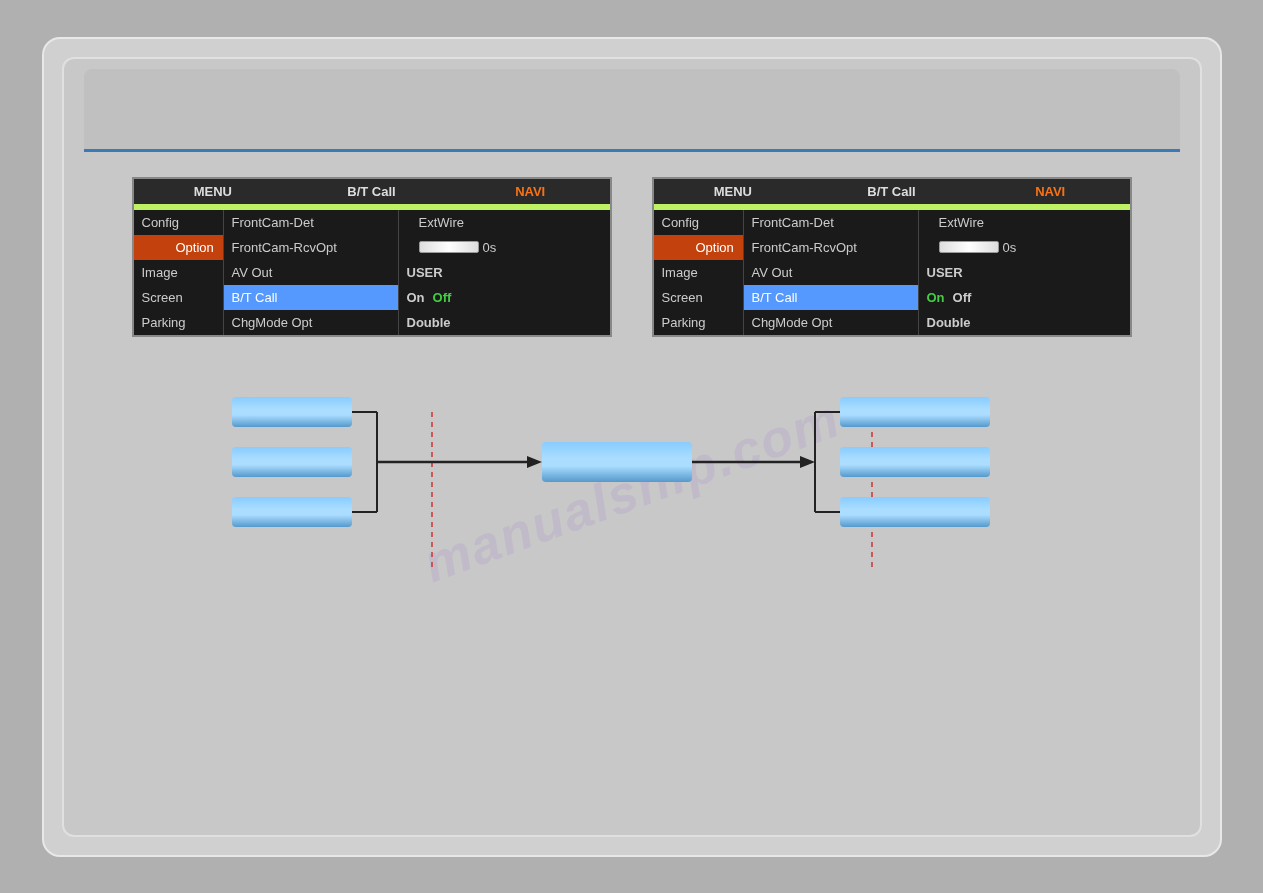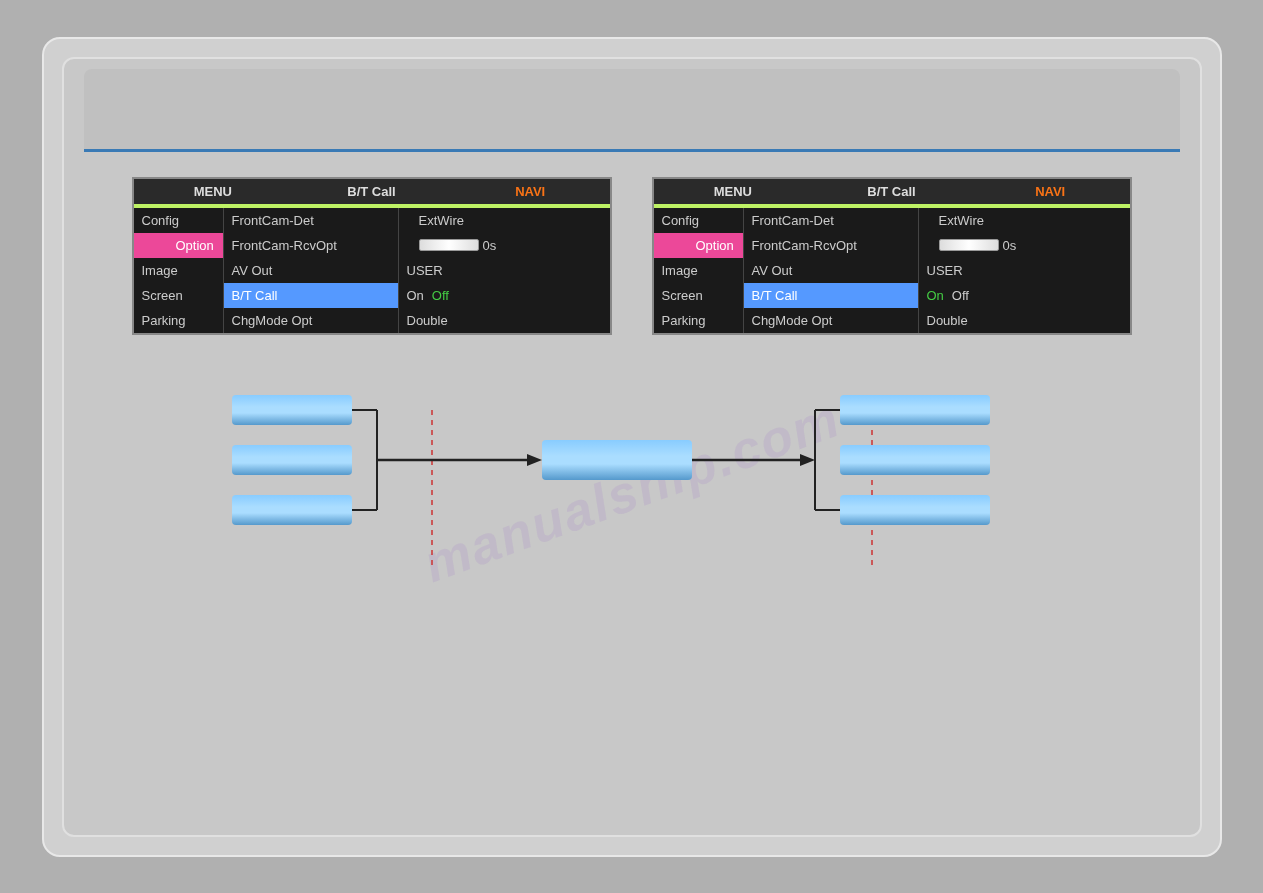--- a/index.html
+++ b/index.html
@@ -64,21 +64,21 @@
       width: 480px;
       border: 2px solid #888;
       background: #1a1a1a;
       font-size: 13px;
       color: #ddd;
     }
     .menu-header {
       display: flex;
       flex-direction: row;
       background: #2a2a2a;
-      border-bottom: 4px solid #bef264;
+      border-bottom: 6px solid #bef264;
     }
     .menu-header-cell {
       flex: 1;
       padding: 5px 8px;
       text-align: center;
       color: #ddd;
       font-weight: bold;
       font-size: 13px;
     }
     .menu-header-cell.navi {
@@ -108,21 +108,21 @@
     .menu-col-right {
       flex: 1;
     }
     .menu-row {
       padding: 5px 8px;
       color: #ccc;
       font-size: 13px;
       white-space: nowrap;
     }
     .menu-row.selected-left {
-      background: #ec4899;
+      background: #c2410c;
       color: #fff;
       padding-left: 42px;
     }
     .menu-row.selected-mid {
       background: #5599ff;
       color: #fff;
     }
     .ext-wire-row {
       display: flex;
       align-items: center;
@@ -138,20 +138,21 @@
       border: 1px solid #999;
       border-radius: 2px;
     }
     .right-row {
       padding: 5px 8px;
       font-size: 13px;
       color: #ccc;
       display: flex;
       align-items: center;
       gap: 8px;
+      font-weight: bold;
     }
 
     
     .diagram-area {
       margin-top: 30px;
       width: 800px;
       height: 200px;
       position: relative;
     }
     .diagram-svg {

